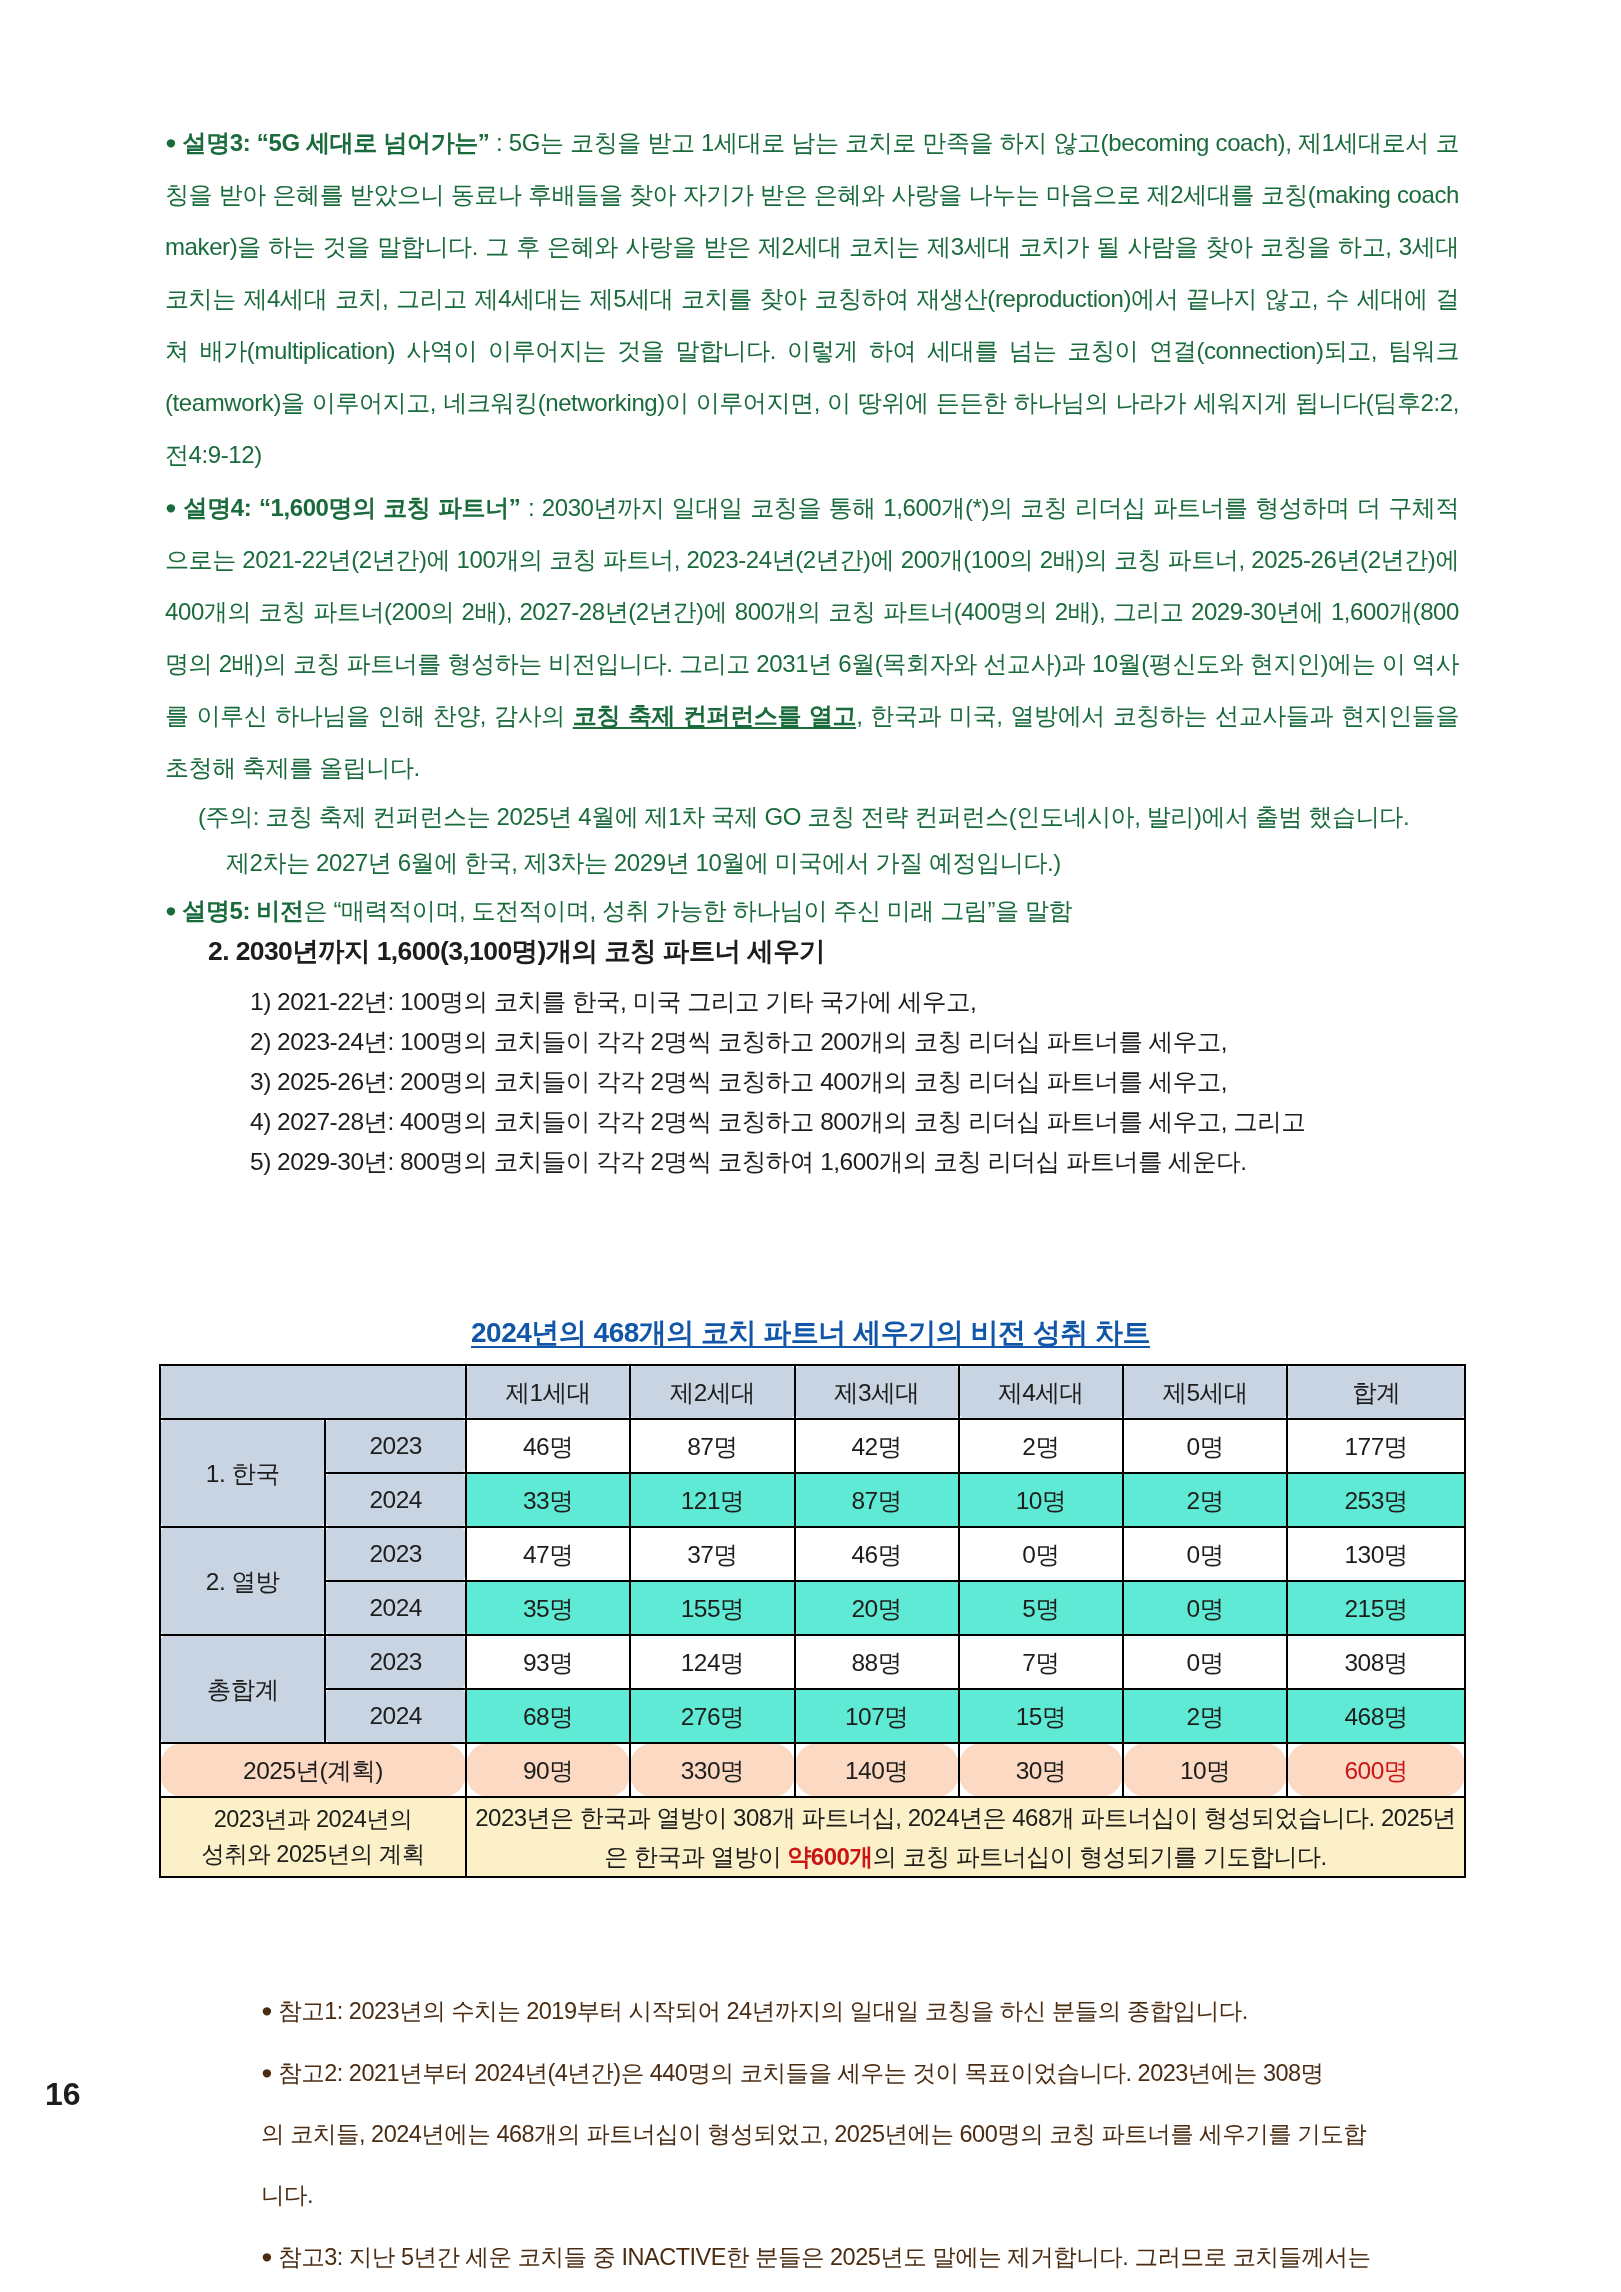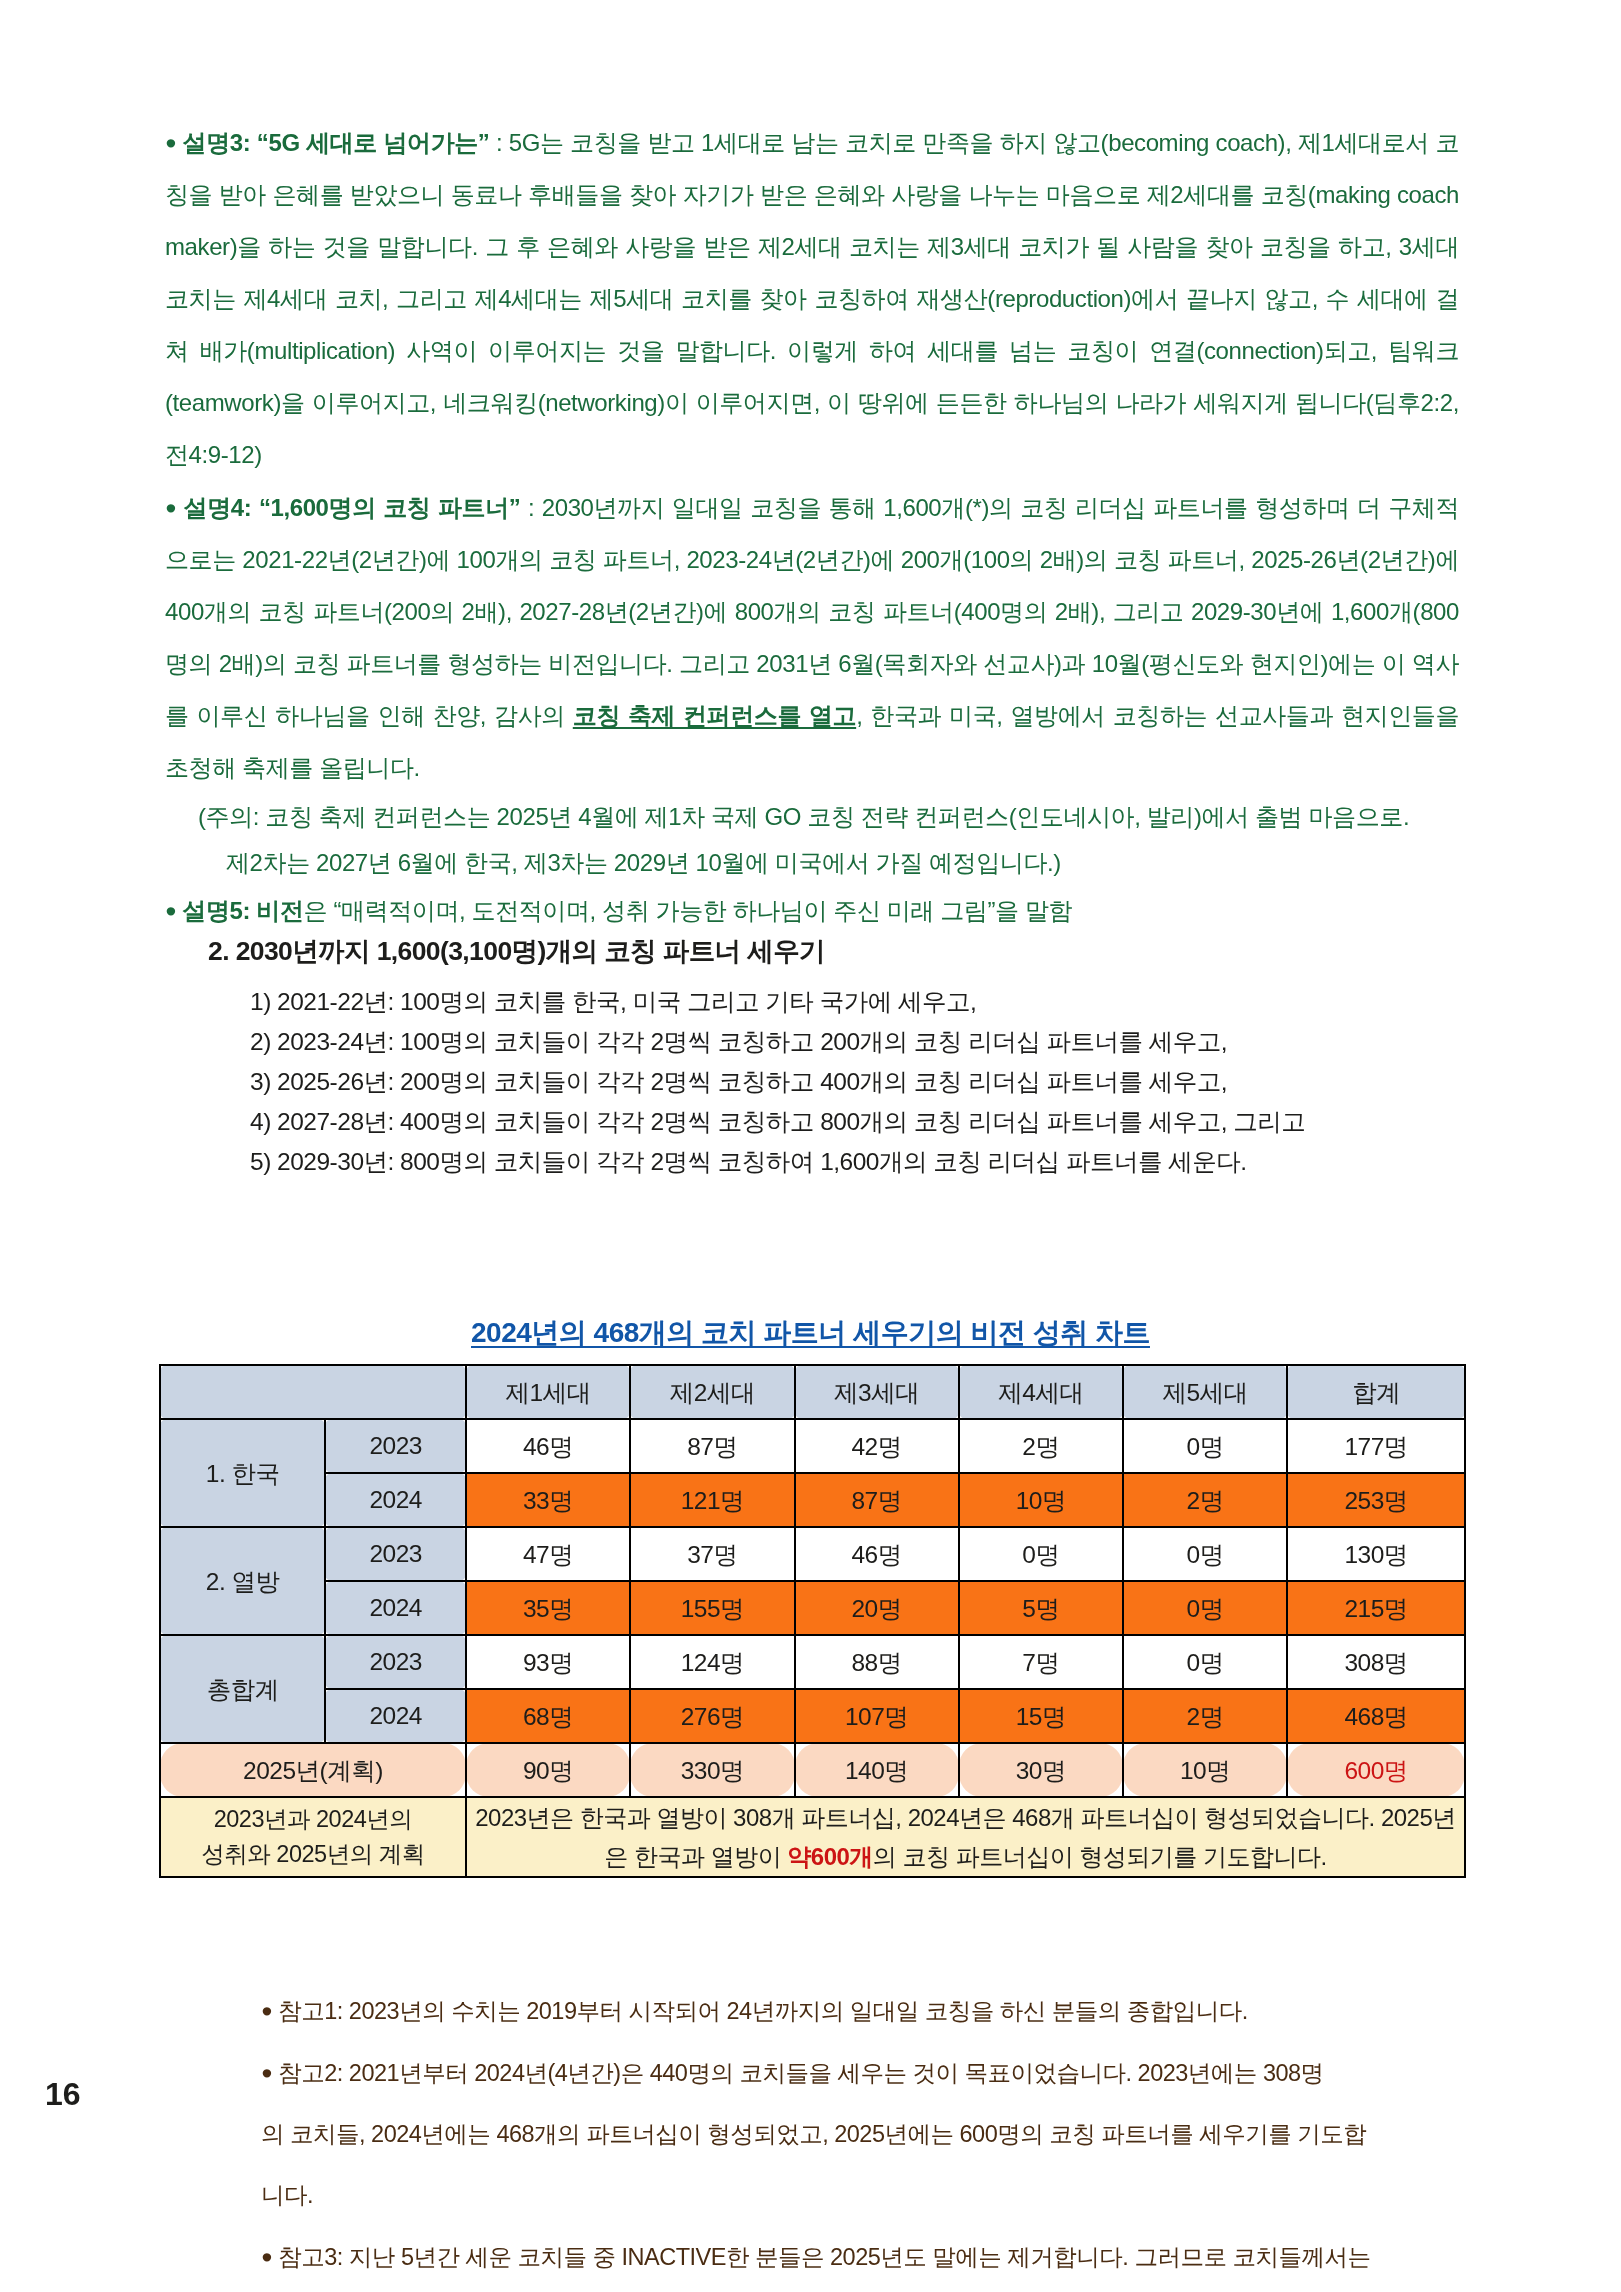--- a/index.html
+++ b/index.html
@@ -66,21 +66,21 @@
     border:2.5px solid #000;
     text-align:center;
     vertical-align:middle;
     padding:0;
     height:52px;
     font-weight:normal;
     letter-spacing:-0.5px;
   }
   .c-hdr{ background:#c9d4e3;border-radius:7px; }
   .c-white{ background:#ffffff; }
-  .c-green{ background:#f97316; }
+  .c-green{ background:#5eead4; }
   .c-peach{ background:#fbd9c2;border-radius:23px; }
   .c-cream{ background:#fbf0c8; }
   .col-label{ width:147px; }
   .col-year{ width:125px; }
   .col-gen{ width:146px; }
   .col-total{ width:158px; }
   .bold-red{ color:#cc1414; font-weight:bold; }
   .cream-left{ font-weight:bold; font-size:23.5px; line-height:35px; padding:9.8px 3.9px; }
   .cream-right{
     text-align:left; font-weight:bold; font-size:24px;
@@ -111,21 +111,21 @@
   <div class="green-block">
 
     <p>
       <span class="g-bullet">●</span><span class="g-bold">설명3:</span> <span class="g-bold">“5G 세대로 넘어가는”</span><span> : 5G는 코칭을 받고 1세대로 남는 코치로 만족을 하지 않고(becoming coach), 제1세대로서 코칭을 받아 은혜를 받았으니 동료나 후배들을 찾아 자기가 받은 은혜와 사랑을 나누는 마음으로 제2세대를 코칭(making coach maker)을 하는 것을 말합니다. 그 후 은혜와 사랑을 받은 제2세대 코치는 제3세대 코치가 될 사람을 찾아 코칭을 하고, 3세대 코치는 제4세대 코치, 그리고 제4세대는 제5세대 코치를 찾아 코칭하여 재생산(reproduction)에서 끝나지 않고, 수 세대에 걸쳐 배가(multiplication) 사역이 이루어지는 것을 말합니다. 이렇게 하여 세대를 넘는 코칭이 연결(connection)되고, 팀워크(teamwork)을 이루어지고, 네크워킹(networking)이 이루어지면, 이 땅위에 든든한 하나님의 나라가 세워지게 됩니다(딤후2:2, 전4:9-12)</span>
     </p>
 
     <p>
       <span class="g-bullet">●</span><span class="g-bold">설명4:</span> <span class="g-bold">“1,600명의 코칭 파트너”</span><span> : 2030년까지 일대일 코칭을 통해 1,600개(*)의 코칭 리더십 파트너를 형성하며 더 구체적으로는 2021-22년(2년간)에 100개의 코칭 파트너, 2023-24년(2년간)에 200개(100의 2배)의 코칭 파트너, 2025-26년(2년간)에 400개의 코칭 파트너(200의 2배), 2027-28년(2년간)에 800개의 코칭 파트너(400명의 2배), 그리고 2029-30년에 1,600개(800명의 2배)의 코칭 파트너를 형성하는 비전입니다. 그리고 2031년 6월(목회자와 선교사)과 10월(평신도와 현지인)에는 이 역사를 이루신 하나님을 인해 찬양, 감사의 </span><span class="g-hl">코칭 축제 컨퍼런스를 열고</span><span>, 한국과 미국, 열방에서 코칭하는 선교사들과 현지인들을 초청해 축제를 올립니다.</span>
     </p>
 
-    <p class="note-line">(주의: 코칭 축제 컨퍼런스는 2025년 4월에 제1차 국제 GO 코칭 전략 컨퍼런스(인도네시아, 발리)에서 출범 마음으로.</p>
+    <p class="note-line">(주의: 코칭 축제 컨퍼런스는 2025년 4월에 제1차 국제 GO 코칭 전략 컨퍼런스(인도네시아, 발리)에서 출범 했습니다.</p>
     <p class="note-line2">제2차는 2027년 6월에 한국, 제3차는 2029년 10월에 미국에서 가질 예정입니다.)</p>
 
     <p class="expl5">
       <span class="g-bullet">●</span><span class="g-bold">설명5:</span> <span class="g-bold">비전</span><span>은 “매력적이며, 도전적이며, 성취 가능한 하나님이 주신 미래 그림”을 말함</span>
     </p>
   </div>
 
   <div class="sec-head">2. 2030년까지 1,600(3,100명)개의 코칭 파트너 세우기</div>
 
   <div class="sec-list">

